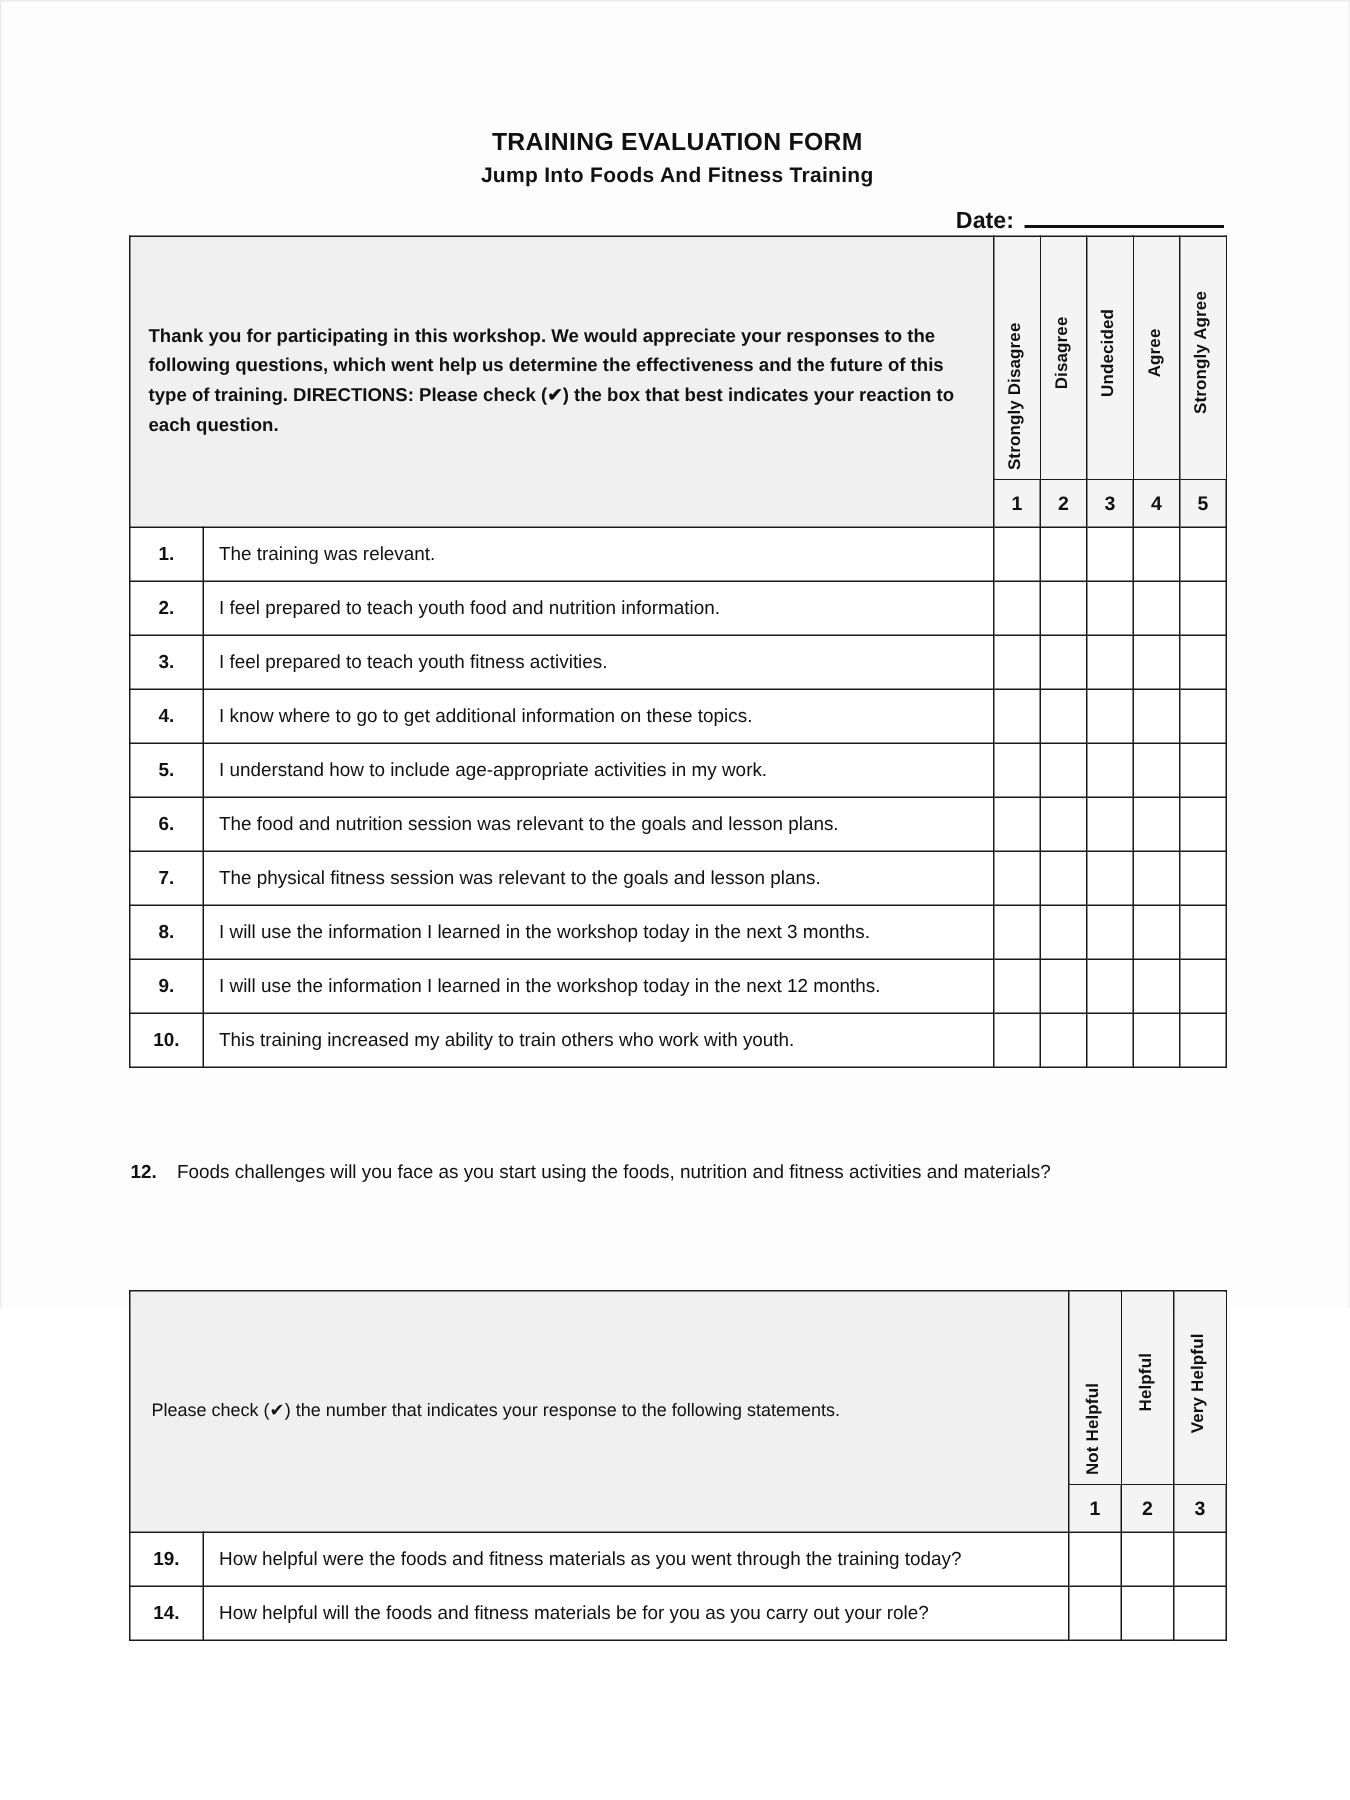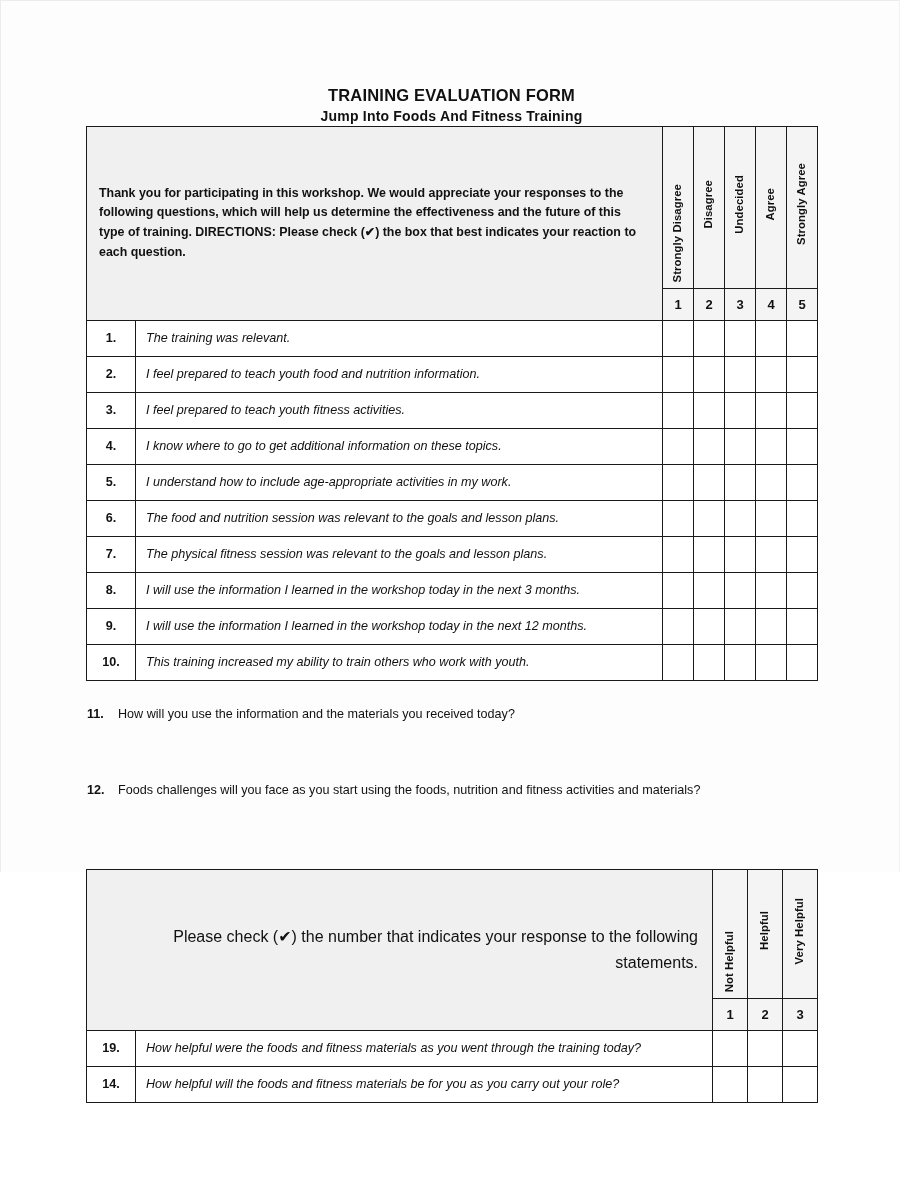--- a/index.html
+++ b/index.html
@@ -88,23 +88,23 @@
 
   .instr-cell {
     background: #f0f0f0 !important;
     padding: 14px 20px 14px 12px !important;
     font-size: 12.4px;
     font-weight: bold;
     line-height: 1.58;
     text-align: left;
   }
   .instr-cell.centered {
-    text-align: right;
+    text-align: left;
     font-weight: normal;
-    font-size: 16px;
+    font-size: 12px;
     padding: 10px 14px !important;
   }
 
   .vhead-cell {
     background: #f4f4f4 !important;
     position: relative;
     padding: 0 !important;
   }
   .vhead-inner {
     height: 100%;
@@ -136,21 +136,20 @@
     text-align: center;
     font-size: 12.6px;
     font-weight: bold;
     height: 35px;
   }
   .q-text-cell {
     text-align: left;
     font-size: 12.6px;
     padding-left: 10px !important;
     height: 35px;
-    font-style: italic;
   }
   .check-cell {
     background: #ffffff;
   }
 
   
   .open-q {
     display: flex;
     align-items: baseline;
     font-size: 12.6px;
@@ -174,34 +173,37 @@
 <body>
 
 <div class="page">
   <div class="sheet">
 
     <div class="doc-header">
       <div class="title-line1">TRAINING EVALUATION FORM</div>
       <div class="title-line2">Jump Into Foods And Fitness Training</div>
     </div>
 
+    <div class="date-row">
+      <span class="date-label">Date:</span><span class="date-blank"></span>
+    </div>
 
     <table class="form-table">
       <colgroup>
         <col style="width:49px">
         <col style="width:527px">
         <col style="width:31px">
         <col style="width:31px">
         <col style="width:31px">
         <col style="width:31px">
         <col style="width:31px">
       </colgroup>
       <tbody>
         <tr>
-          <td class="instr-cell" colspan="2" rowspan="2" style="height:165px">Thank you for participating in this workshop. We would appreciate your responses to the following questions, which will help us determine the effectiveness and the future of this type of training. DIRECTIONS: Please check (✔) the box that best indicates your reaction to each question.</td>
+          <td class="instr-cell" colspan="2" rowspan="2" style="height:165px">Thank you for participating in this workshop. We would appreciate your responses to the following questions, which went help us determine the effectiveness and the future of this type of training. DIRECTIONS: Please check (✔) the box that best indicates your reaction to each question.</td>
           <td class="vhead-cell" style="height:139px">
             <div class="vhead-inner">
                 <span class="vtext">Strongly Disagree</span>
               </div>
           </td>
           <td class="vhead-cell">
             <div class="vhead-inner">
                 <span class="vtext">Disagree</span>
               </div>
           </td>
@@ -315,24 +317,20 @@
           <td class="q-text-cell">This training increased my ability to train others who work with youth.</td>
           <td class="check-cell"></td>
           <td class="check-cell"></td>
           <td class="check-cell"></td>
           <td class="check-cell"></td>
           <td class="check-cell"></td>
         </tr>
       </tbody>
     </table>
 
-    <div class="open-q open-q-1">
-      <span class="oq-num">11.</span>
-      <span class="oq-text">How will you use the information and the materials you received today?</span>
-    </div>
 
     <div class="open-q open-q-2">
       <span class="oq-num">12.</span>
       <span class="oq-text">Foods challenges will you face as you start using the foods, nutrition and fitness activities and materials?</span>
     </div>
 
     <div class="table2-wrap">
       <table class="form-table">
         <colgroup>
           <col style="width:49px">

